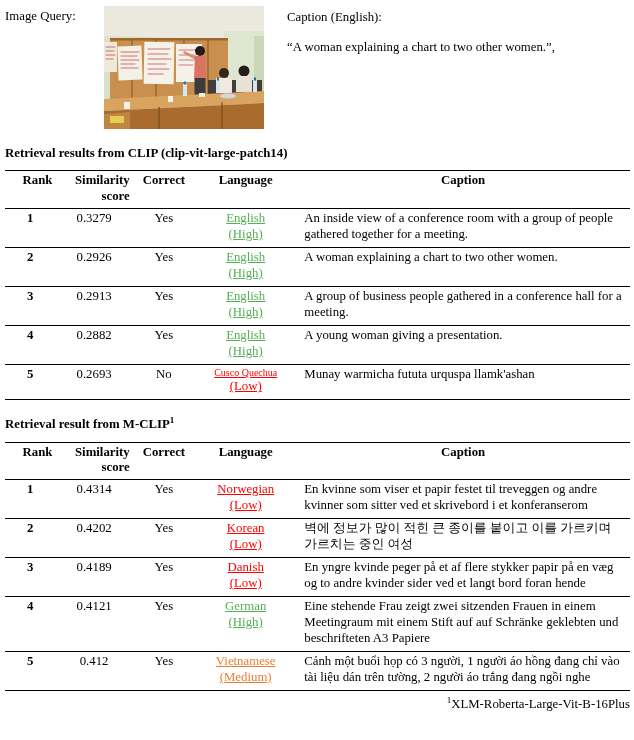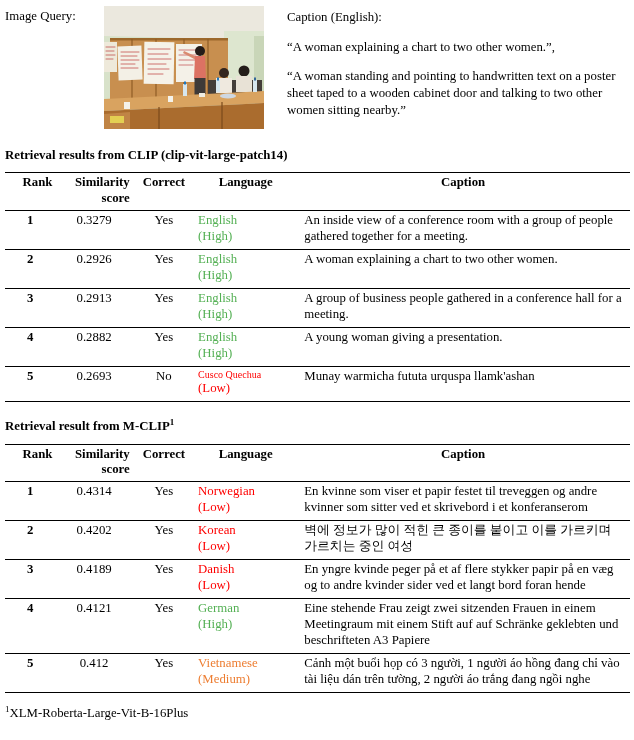--- a/index.html
+++ b/index.html
@@ -33,28 +33,28 @@
   tbody tr{border-bottom:1.2px solid #000;}
   th,td{padding:2px 3px 4px 3px;vertical-align:top;}
   th{font-weight:bold;text-align:center;line-height:1.2;}
   .col0{width:7.5%;text-align:right;}
   .col1{width:12%;text-align:right;}
   .col2{width:9.5%;}
   .col3{width:16%;}
   .col4{width:55%;}
   td.rank{font-weight:bold;text-align:center;}
   td.score,td.correct{text-align:center;}
-  td.lang{text-align:left;}
+  td.lang{text-align:center;text-decoration:underline;}
   td.lang .lang-small{font-size:10px;}
   td.cap{text-align:left;padding-left:8px;}
   .high{color:var(--high,#54b054);}
   .low{color:var(--low,#fe0000);}
   .medium{color:var(--medium,#ed7d31);}
   
-  .footnote{margin-top:11px;}
+  .footnote{margin-top:4px;text-align:right;}
   .footnote sup{font-size:9px;}
   .mt-gap{margin-top:15px;}
 </style>
 </head>
 <body>
 
 <div class="top">
   <div class="q-label">Image Query:</div>
 
   <div class="photo-wrap">
@@ -121,21 +121,20 @@
         <rect x="64" y="90" width="5" height="6" fill="#f4f2ea"></rect>
         <rect x="95" y="87" width="6" height="4" fill="#f0ede2"></rect>
         <ellipse cx="124" cy="90" rx="8" ry="2.5" fill="#cfd8e2"></ellipse>
       </g>
     </svg>
   </div>
 
   <div class="cap-col">
     <p>Caption (English):</p>
     <p>“A woman explaining a chart to two other women.”,</p>
-    <p>“A woman standing and pointing to handwritten text on a poster sheet taped to a wooden cabinet door and talking to two other women sitting nearby.”</p>
   </div>
 </div>
 
 <div class="section-head first">
   <span><span>Retrieval results from CLIP (clip-vit-large-patch14)</span><sup></sup></span>
 </div>
 <table>
     <thead>
       <tr>
         <th class="col0">Rank</th>

